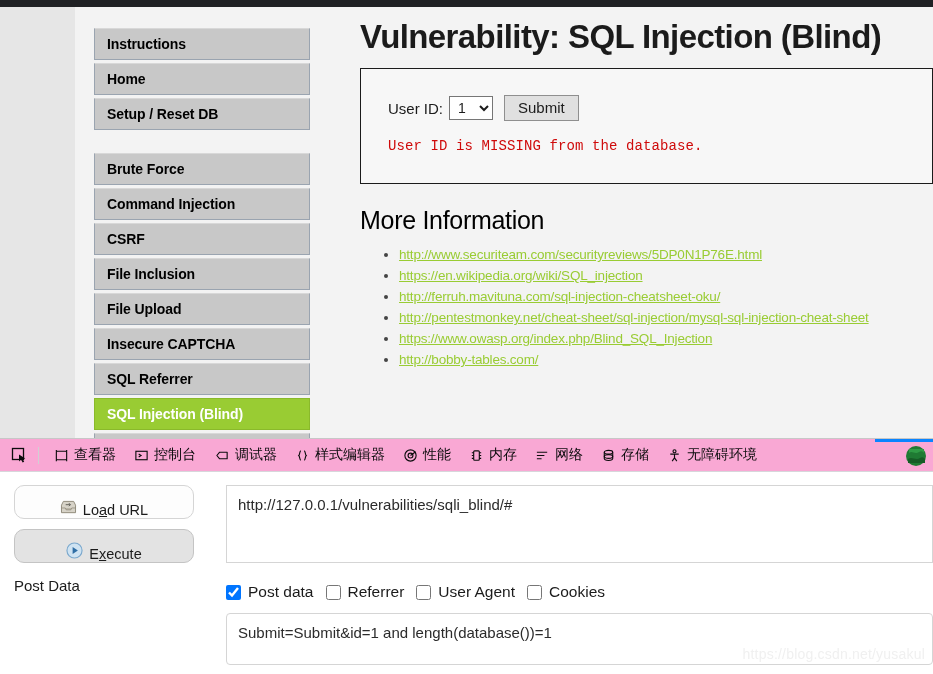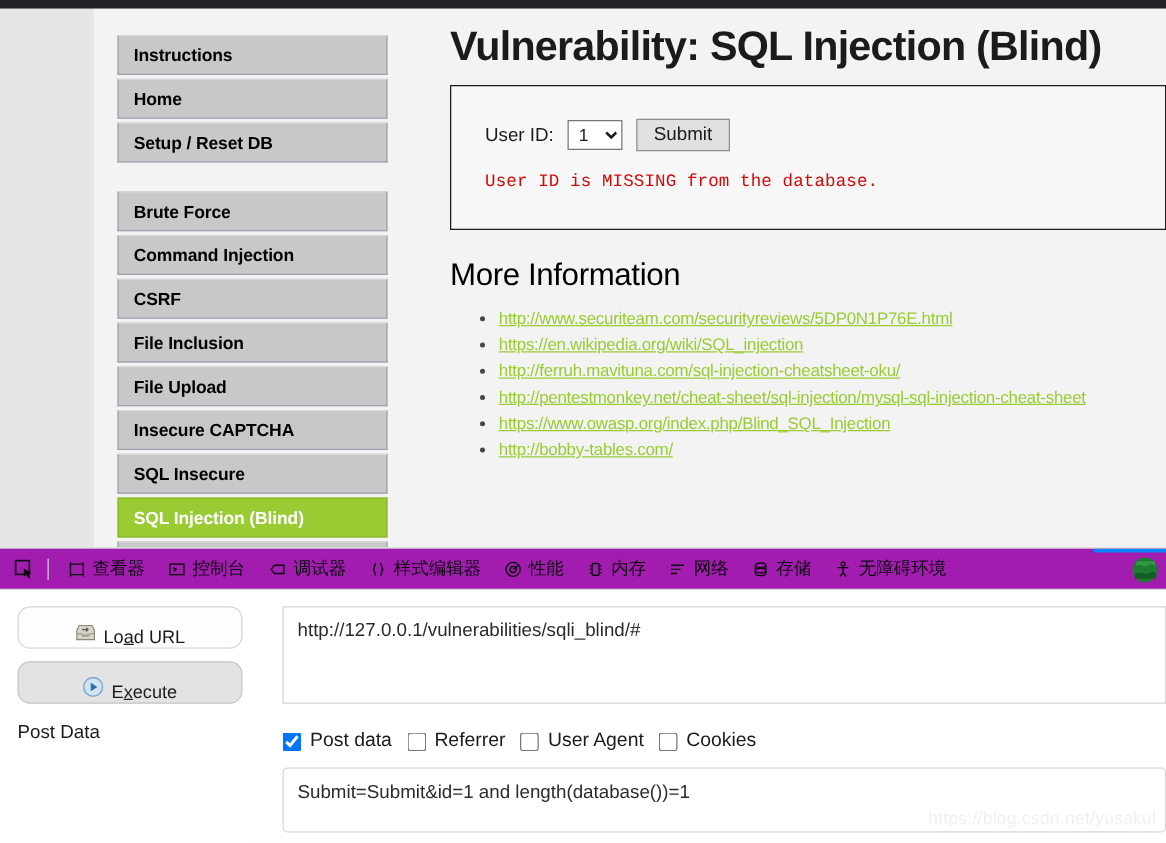--- a/index.html
+++ b/index.html
@@ -80,21 +80,21 @@
     position: relative;
   }
   .form-row {
     display: flex;
     align-items: center;
     gap: 0;
   }
   .form-label {
     font-size: 15px;
     color: #1b1b1b;
-    margin-right: 11px;
+    margin-right: 6px;
   }
   select.user-select {
     font-family: "Liberation Sans", sans-serif;
     font-size: 14px;
     height: 24px;
     width: 44px;
     padding: 1px 2px 1px 4px;
     border: 1px solid #767676;
     background: #ffffff;
     color: #1b1b1b;
@@ -147,21 +147,21 @@
 
   
   .devtools {
     position: absolute; top: 438px; left: 0; width: 933px; height: 236px;
     background: #ffffff;
     border-top: 1px solid #c7c7c7;
   }
   .dt-tabbar {
     position: relative;
     height: 33px;
-    background: #a21caf;
+    background: #f9a8d4;
     border-bottom: 1px solid #d7d7db;
     display: flex;
     align-items: center;
     padding-left: 6px;
     overflow: hidden;
     font-family: Liberation Mono, monospace;
   }
   .dt-picker {
     width: 26px; height: 24px;
     display: flex; align-items: center; justify-content: center;
@@ -298,21 +298,21 @@
           <div class="menu-item">Setup / Reset DB</div>
         </div>
         <div class="menu-gap"></div>
         <div class="menu-group">
           <div class="menu-item">Brute Force</div>
           <div class="menu-item">Command Injection</div>
           <div class="menu-item">CSRF</div>
           <div class="menu-item">File Inclusion</div>
           <div class="menu-item">File Upload</div>
           <div class="menu-item">Insecure CAPTCHA</div>
-          <div class="menu-item">SQL Insecure</div>
+          <div class="menu-item">SQL Referrer</div>
           <div class="menu-item selected">SQL Injection (Blind)</div>
           <div class="menu-item">Weak Session IDs</div>
         </div>
       </div>
 
       <div class="main">
         <h1 class="page-title">Vulnerability: SQL Injection (Blind)</h1>
 
         <div class="vuln-box">
           <div class="form-row">

